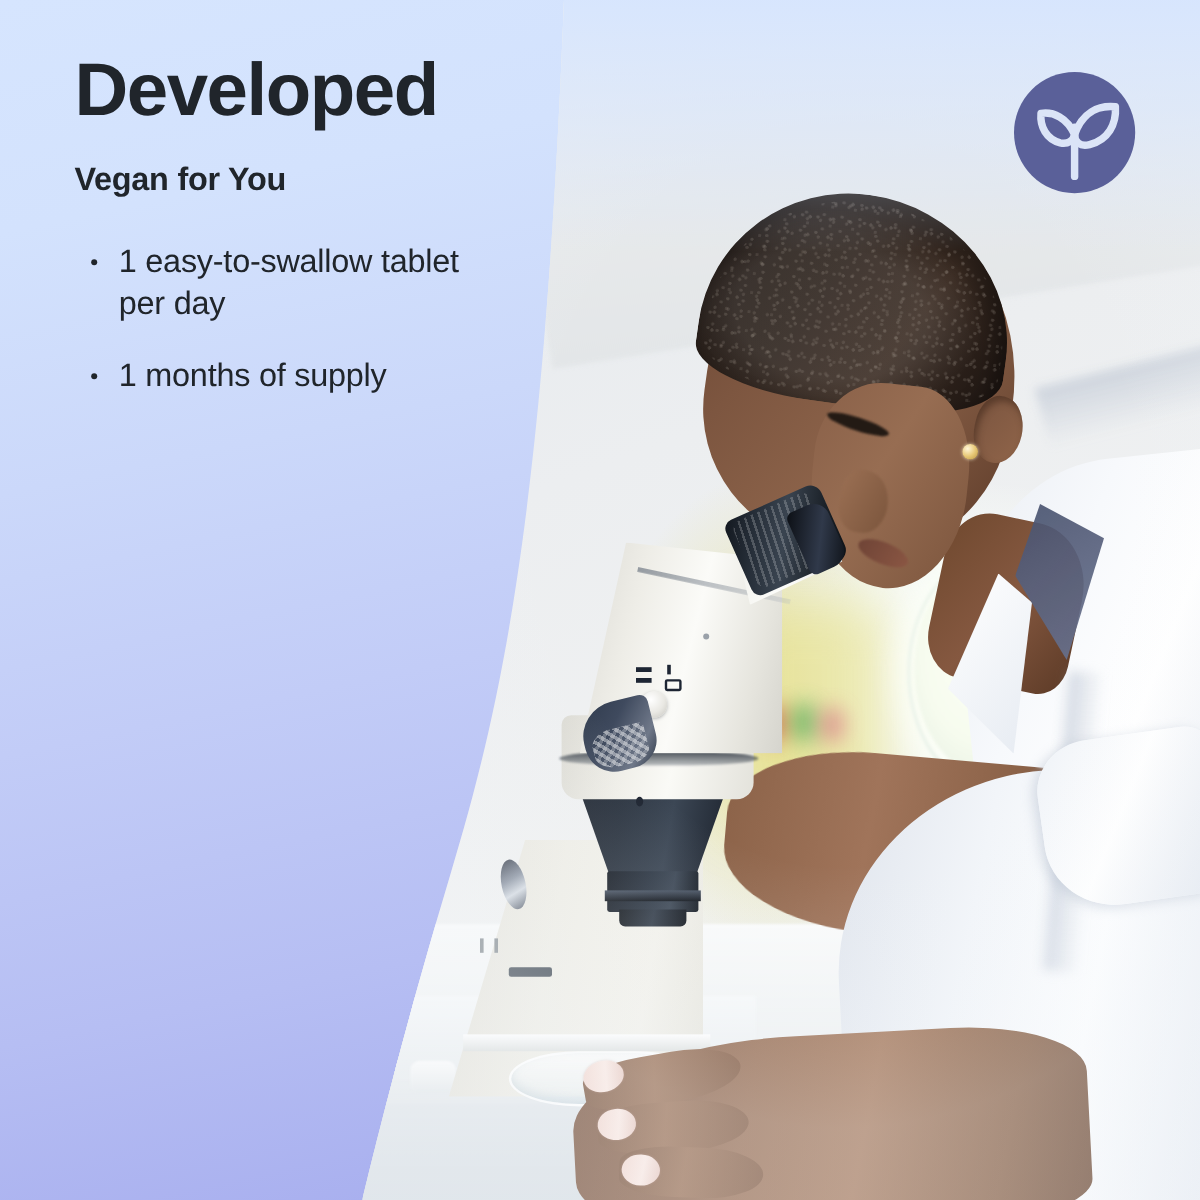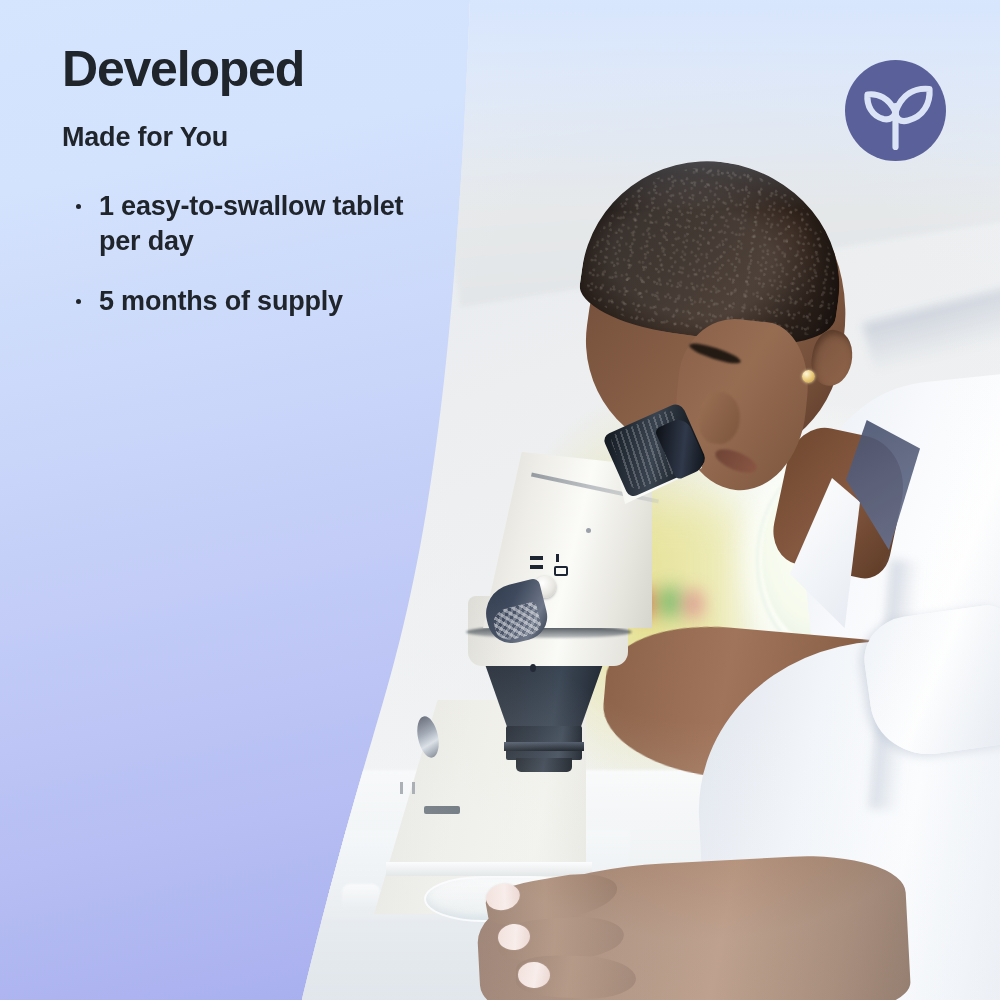--- a/index.html
+++ b/index.html
@@ -412,21 +412,21 @@
 
   
   .content {
     position: absolute;
     left: 62px;
     top: 44px;
     width: 420px;
   }
   .headline {
     color: #20252b;
-    font-size: 50px;
+    font-size: 62px;
     line-height: 1.03;
     letter-spacing: -1.2px;
     margin: 0;
   }
   .headline .l1 { display: block; font-weight: 700; }
   .headline .l2 { display: block; font-weight: 400; }
   .subhead {
     margin: 26px 0 0 0;
     color: #20252b;
     font-size: 27px;
@@ -436,21 +436,21 @@
   .bullets {
     margin: 36px 0 0 0;
     padding: 0;
     list-style: none;
   }
   .bullets li {
     position: relative;
     padding-left: 37px;
     color: #20252b;
     font-size: 27px;
-    font-weight: 700;
+    font-weight: 400;
     line-height: 1.30;
     letter-spacing: -0.2px;
     margin-bottom: 25px;
     max-width: 310px;
   }
   .bullets li .dot {
     position: absolute;
     left: 14px;
     top: 15px;
     width: 5px;
@@ -560,29 +560,29 @@
 
       <div class="dof"></div>
       <div class="top-blend"></div>
     </div>
   </div>
 
   <div class="content">
     <h1 class="headline">
       <span class="l1">Developed</span>
     </h1>
-    <div class="subhead">Made for You</div>
+    <div class="subhead">Vegan for You</div>
     <ul class="bullets">
       <li>
         <span class="dot"></span>
         <span>1 easy-to-swallow tablet per day</span>
       </li>
       <li>
         <span class="dot"></span>
-        <span>5 months of supply</span>
+        <span>1 months of supply</span>
       </li>
     </ul>
   </div>
 
   <div class="logo">
     <div class="logo-circle"></div>
     <svg viewBox="0 0 101 101">
       <g fill="none" stroke="#dbe4f7" stroke-width="6.2" stroke-linecap="round" stroke-linejoin="round">
         <path d="M50.5 46 L50.5 87"></path>
         <path d="M50.5 52 C44 38 33 33 22.5 34.5 C21.5 45.5 27 56 38.5 59 C45 60.5 49.5 57 50.5 52 Z"></path>

